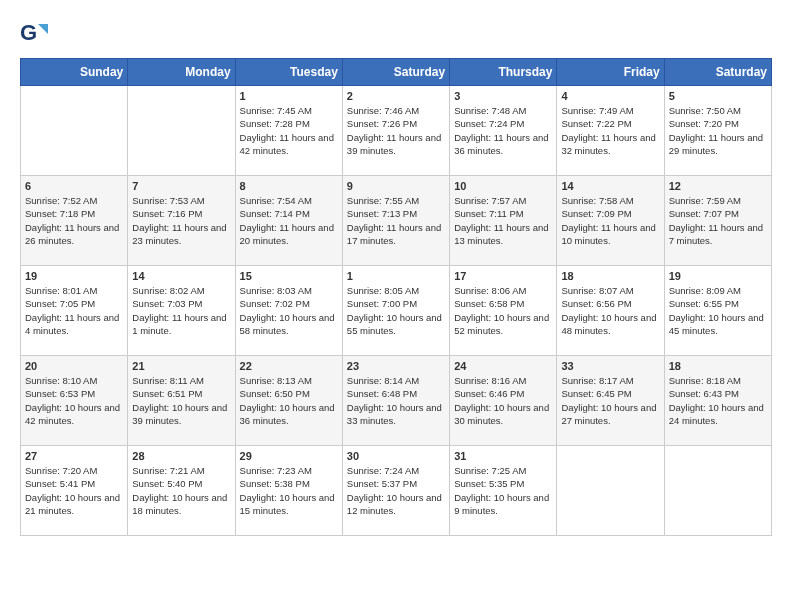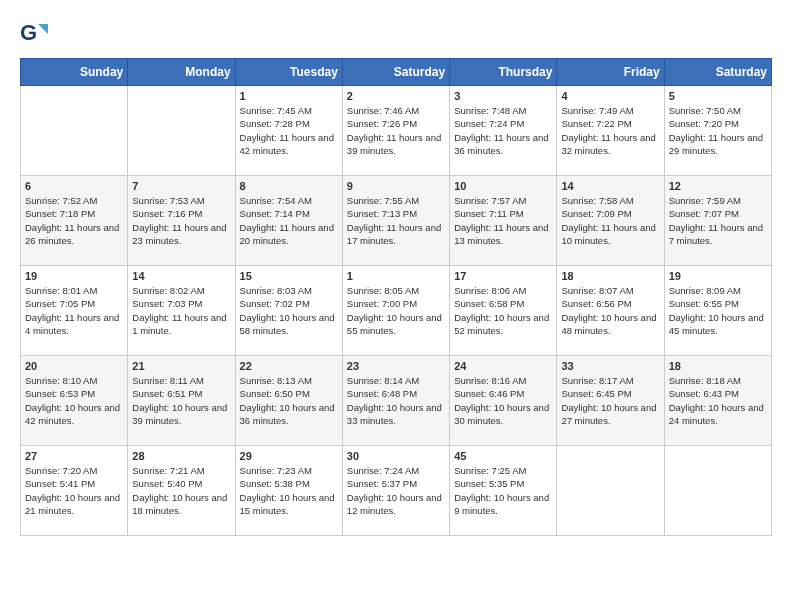--- a/index.html
+++ b/index.html
@@ -301,21 +301,21 @@
           Sunrise: 7:23 AM<br>Sunset: 5:38 PM<br>Daylight: 10 hours and 15 minutes.
         </div>
         </td>
         <td>
           <span class="day-num">30</span>
         <div class="day-info">
           Sunrise: 7:24 AM<br>Sunset: 5:37 PM<br>Daylight: 10 hours and 12 minutes.
         </div>
         </td>
         <td>
-          <span class="day-num">45</span>
+          <span class="day-num">31</span>
         <div class="day-info">
           Sunrise: 7:25 AM<br>Sunset: 5:35 PM<br>Daylight: 10 hours and 9 minutes.
         </div>
         </td>
         <td class="empty"></td>
         <td class="empty"></td>
       </tr>
     </tbody>
 </table>
 

